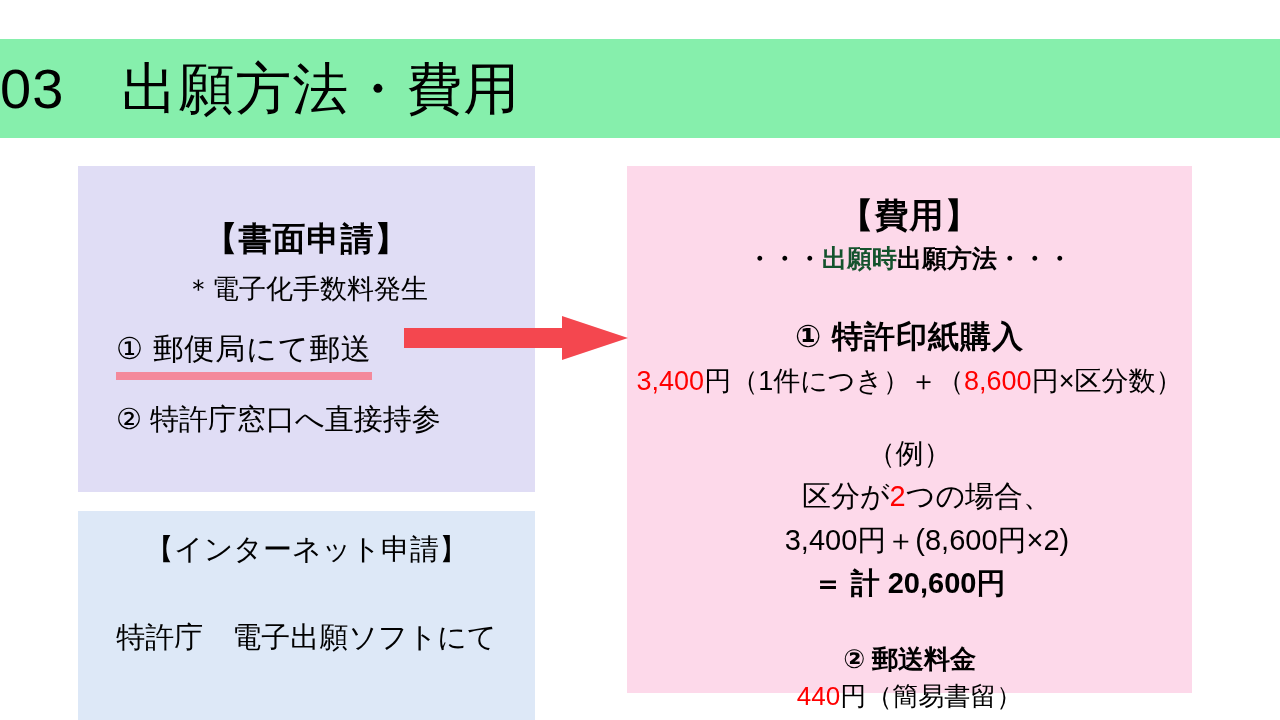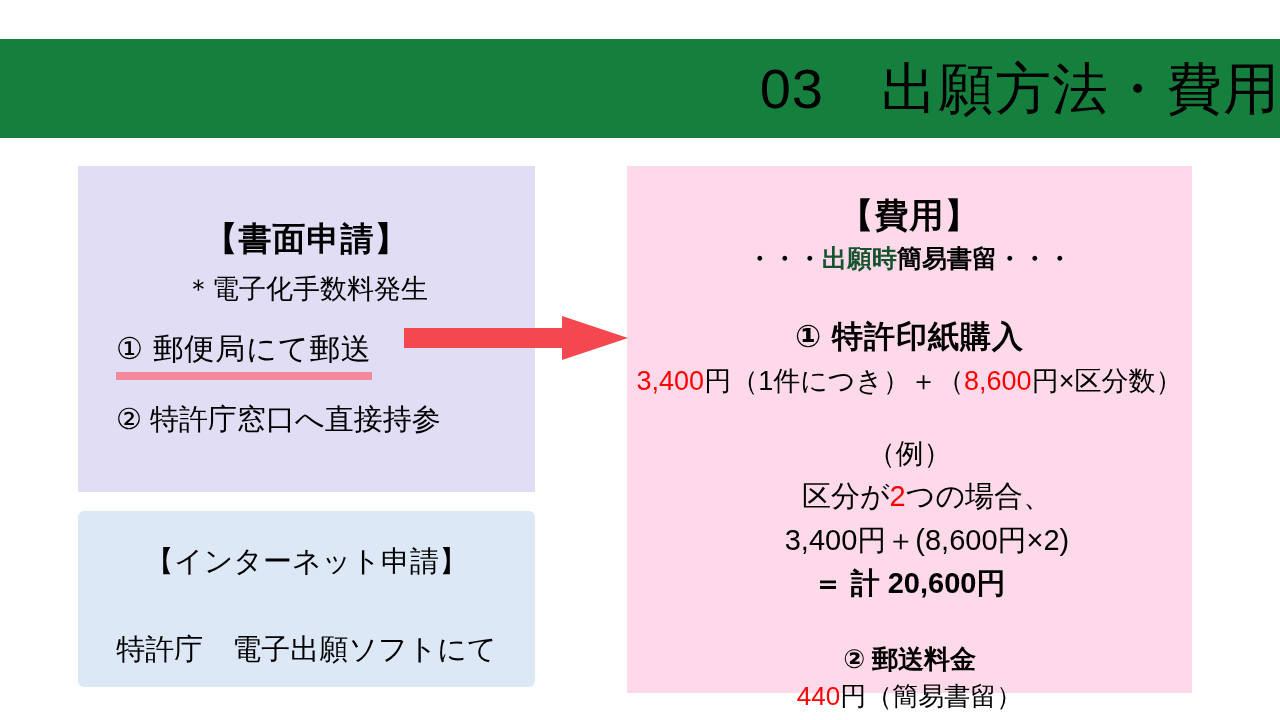--- a/index.html
+++ b/index.html
@@ -15,24 +15,24 @@
     position: relative;
   }
 
   
   .title-banner {
     position: absolute;
     left: 0;
     top: 39px;
     width: 1280px;
     height: 99px;
-    background: #15803d;
+    background: #86efac;
     display: flex;
     align-items: center;
-    justify-content: flex-end;
+    justify-content: flex-start;
   }
   .title-text {
     font-size: 56px;
     font-weight: 400;
     color: #000000;
     letter-spacing: 1px;
     line-height: 1;
     white-space: pre;
   }
 
@@ -46,24 +46,23 @@
     top: 166px;
     width: 457px;
     height: 326px;
     background: #e0ddf5;
     padding-top: 32px;
   }
   .panel-internet {
     left: 78px;
     top: 511px;
     width: 457px;
-    height: 176px;
+    height: 210px;
     background: #dde8f7;
-    padding-top: 22px;
-    border-radius: 6px;
+    padding-top: 10px;
   }
   .panel-fee {
     left: 627px;
     top: 166px;
     width: 565px;
     height: 527px;
     background: #fdd9ea;
     padding-top: 18px;
   }
 
@@ -195,21 +194,21 @@
 </div>
 
 <div class="panel panel-internet">
   <div class="row list-item internet-title">【インターネット申請】</div>
   <div class="row list-item internet-body">特許庁　電子出願ソフトにて</div>
 </div>
 
 <div class="panel panel-fee">
   <div class="row fee-title">【費用】</div>
 
-  <div class="row fee-when"><span>・・・</span><span class="red" style="color: #14532d;">出願時</span><span>簡易書留・・・</span></div>
+  <div class="row fee-when"><span>・・・</span><span class="red" style="color: #14532d;">出願時</span><span>出願方法・・・</span></div>
 
   <div class="row fee-item-head">① 特許印紙購入</div>
 
   <div class="row fee-formula"><span class="red" style="color: rgb(255, 0, 0);">3,400</span><span>円（1件につき）＋（</span><span class="red" style="color: rgb(255, 0, 0);">8,600</span><span>円×区分数）</span></div>
 
   <div class="row fee-ex-label">（例）</div>
 
   <div class="row fee-ex-line"><span>区分が</span><span class="red" style="color: rgb(255, 0, 0);">2</span><span>つの場合、</span></div>
 
   <div class="row fee-ex-line">3,400円＋(8,600円×2)</div>

